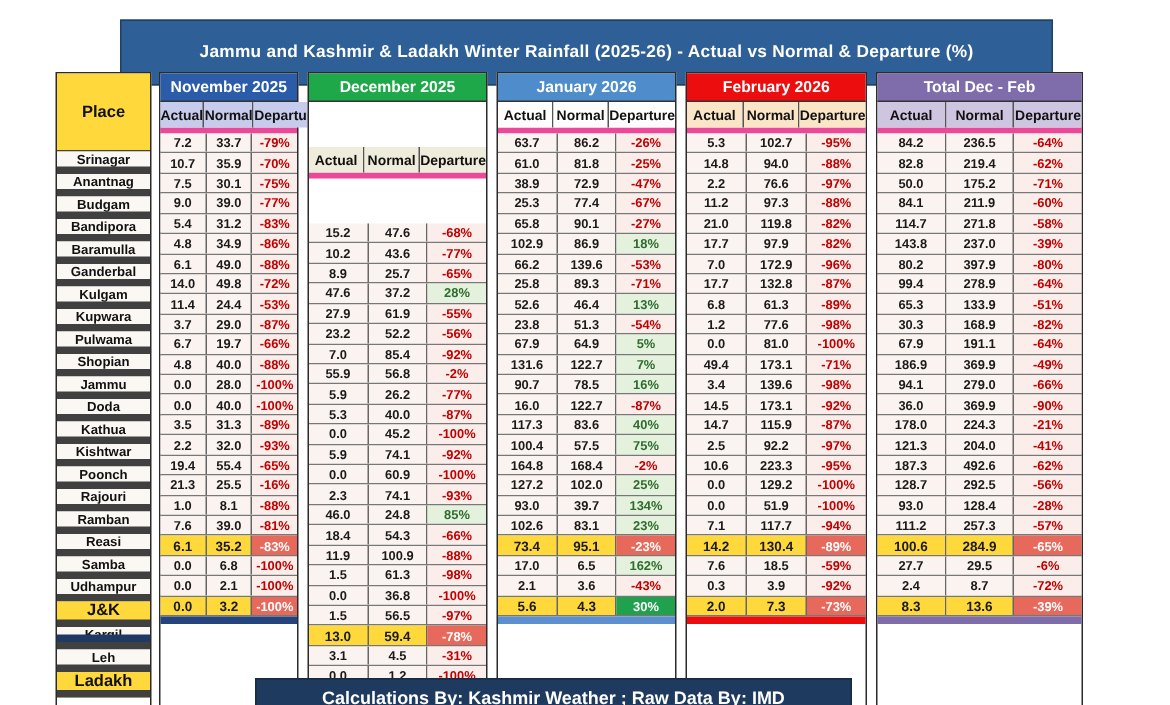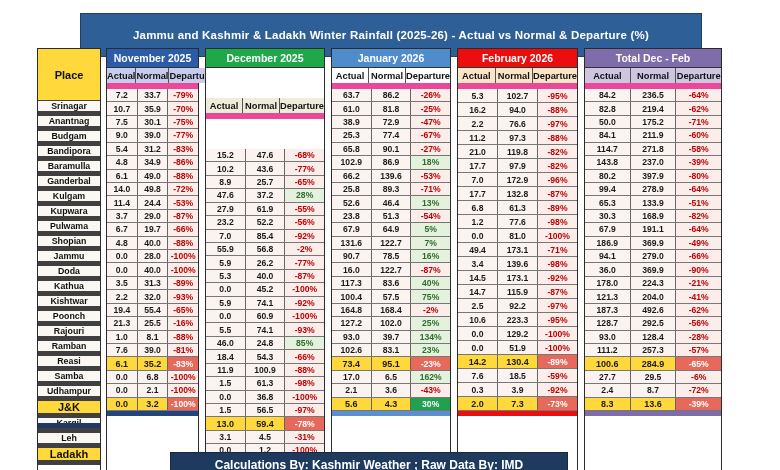--- a/index.html
+++ b/index.html
@@ -33,21 +33,21 @@
     font-size:8.8px; font-weight:bold; color:#111; background:#fbf8f3;
     border-bottom:5px solid #404040; }
   .prow.hl { background:#ffd93b; font-size:11px; }
   .bottom-bar { height:5px; }
 
   
   .group-panel { margin-right:6px; }
   .group-panel:last-child { margin-right:0; }
   .group-header { height:19px; display:flex; align-items:center; justify-content:center;
     color:#fff; font-size:10.5px; font-weight:bold; border-bottom:1px solid #333; }
-  .sub-row { height:21px; display:flex; border-bottom:6px solid #ec4899; }
+  .sub-row { height:21px; display:flex; border-bottom:4px solid #ec4899; }
   .sub-cell { flex:1; display:flex; align-items:center; justify-content:center;
     font-size:9.3px; font-weight:bold; color:#111; border-right:1px solid #555; }
   .sub-cell:last-child { border-right:none; }
   .drow { flex:1; display:flex; border-bottom:1px solid #777; }
   .cell { flex:1; display:flex; align-items:center; justify-content:center;
     font-size:8.6px; font-weight:600; color:#1a1a1a; background:#fbf3f0;
     border-right:1px solid #666; }
   .cell:last-child { border-right:none; }
   .cell.dep { font-weight:bold; }
   .cell.dep.neg { background:#faedea; color:#c00000; }
@@ -295,21 +295,21 @@
               <div class="cell">5.9</div>
               <div class="cell">74.1</div>
               <div class="cell dep neg">-92%</div>
             </div>
             <div class="drow">
               <div class="cell">0.0</div>
               <div class="cell">60.9</div>
               <div class="cell dep neg">-100%</div>
             </div>
             <div class="drow">
-              <div class="cell">5.5</div>
+              <div class="cell">2.3</div>
               <div class="cell">74.1</div>
               <div class="cell dep neg">-93%</div>
             </div>
             <div class="drow">
               <div class="cell">46.0</div>
               <div class="cell">24.8</div>
               <div class="cell dep pos">85%</div>
             </div>
             <div class="drow">
               <div class="cell">18.4</div>
@@ -497,21 +497,21 @@
             <div class="sub-cell" style="background: rgb(251, 229, 199);">Normal</div>
             <div class="sub-cell" style="background: rgb(251, 229, 199);">Departure</div>
           </div>
           <div class="rows">
             <div class="drow">
               <div class="cell">5.3</div>
               <div class="cell">102.7</div>
               <div class="cell dep neg">-95%</div>
             </div>
             <div class="drow">
-              <div class="cell">16.2</div>
+              <div class="cell">14.8</div>
               <div class="cell">94.0</div>
               <div class="cell dep neg">-88%</div>
             </div>
             <div class="drow">
               <div class="cell">2.2</div>
               <div class="cell">76.6</div>
               <div class="cell dep neg">-97%</div>
             </div>
             <div class="drow">
               <div class="cell">11.2</div>
@@ -585,20 +585,25 @@
             </div>
             <div class="drow">
               <div class="cell">0.0</div>
               <div class="cell">129.2</div>
               <div class="cell dep neg">-100%</div>
             </div>
             <div class="drow">
               <div class="cell">0.0</div>
               <div class="cell">51.9</div>
               <div class="cell dep neg">-100%</div>
+            </div>
+            <div class="drow">
+              <div class="cell">7.1</div>
+              <div class="cell">117.7</div>
+              <div class="cell dep neg">-94%</div>
             </div>
             <div class="drow">
               <div class="cell hl">14.2</div>
               <div class="cell hl">130.4</div>
               <div class="cell dep hl-neg">-89%</div>
             </div>
             <div class="drow">
               <div class="cell">7.6</div>
               <div class="cell">18.5</div>
               <div class="cell dep neg">-59%</div>

